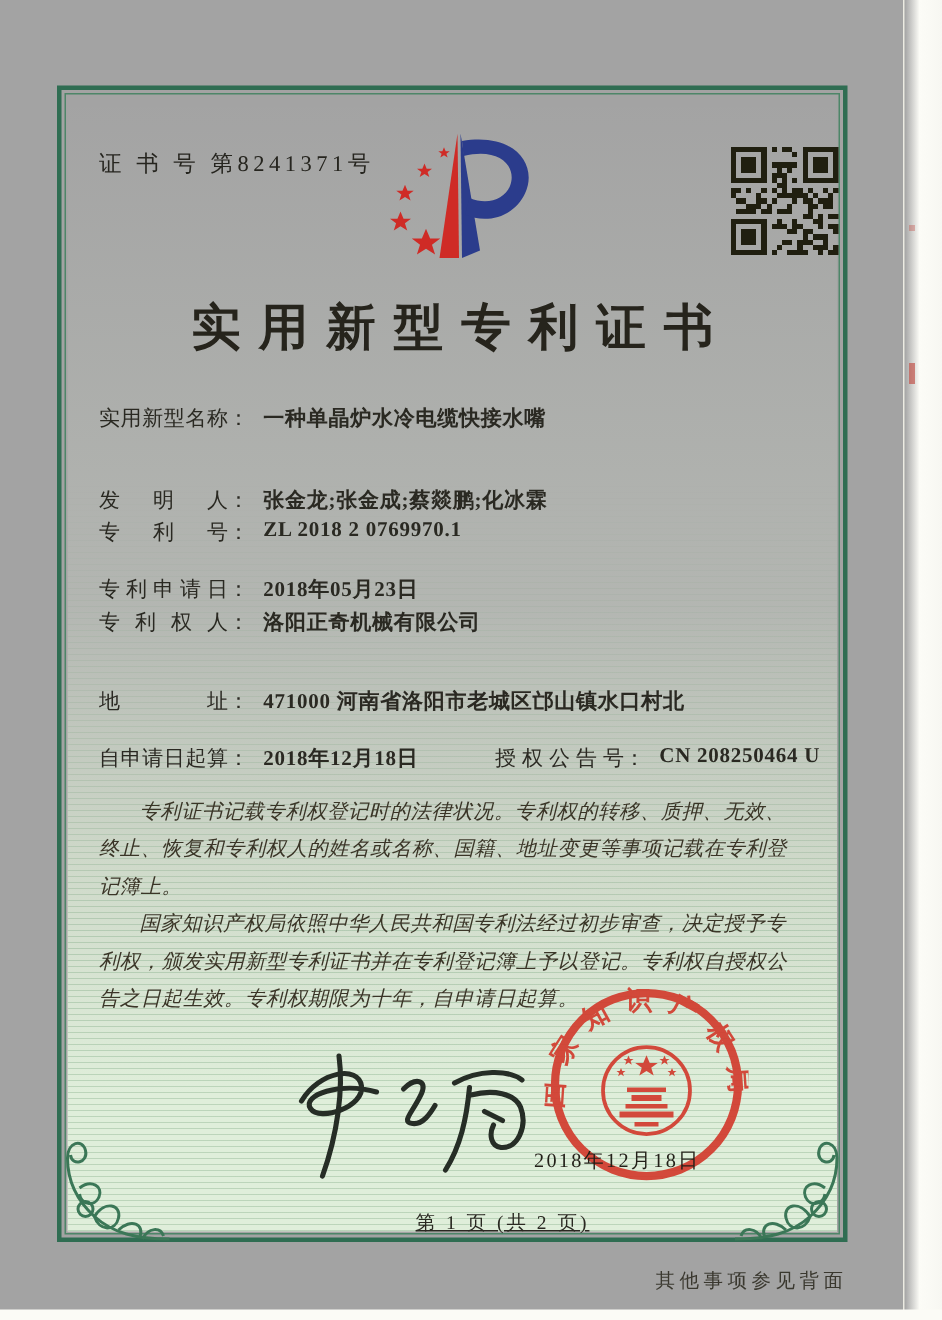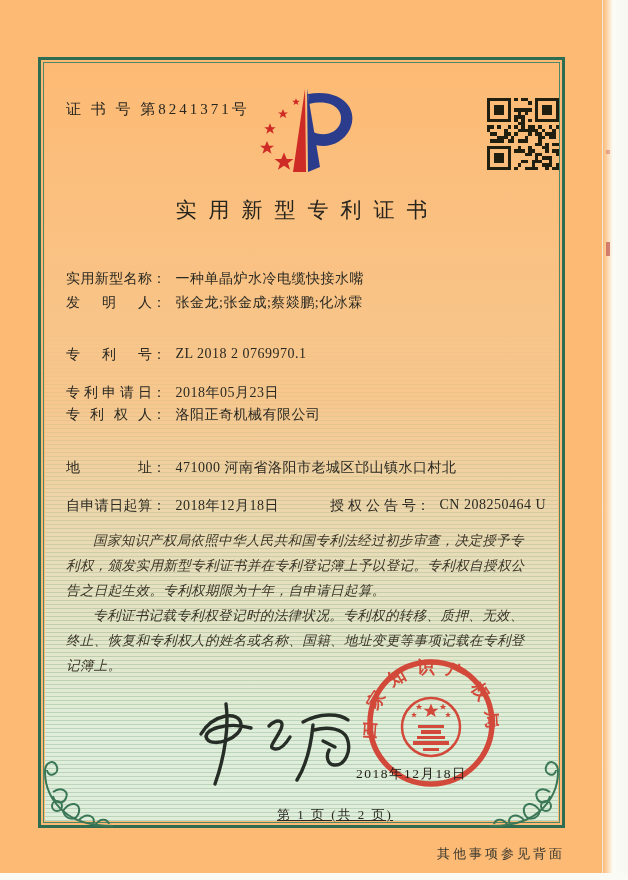--- a/index.html
+++ b/index.html
@@ -1,21 +1,21 @@
 <!DOCTYPE html>
 <html><head>
 <meta charset="utf-8">
 <style>
   * { margin:0; padding:0; box-sizing:border-box; }
   html,body { background:#ffffff; }
   body { font-family:"Liberation Serif","DejaVu Serif",serif; }
 
   .page {
     position:relative; width:628px; height:880px;
-    background:#fdba74; overflow:hidden; margin:0 auto;
+    background:#a3a3a3; overflow:hidden; margin:0 auto;
   }
   
   .edge-right { position:absolute; right:0; top:0; width:26px; height:100%;
     background:linear-gradient(90deg, rgba(255,255,255,0) 0, #fcfcf7 40%, #f7f7f2 100%);
     border-left:1px solid #ecebe2; }
   .edge-bottom { position:absolute; left:0; bottom:0; width:100%; height:7px; background:#fbfbf6; }
   .scan-mark { position:absolute; right:18px; width:4px; background:#c2554d; opacity:.7; }
 
   
   .frame {
@@ -35,27 +35,27 @@
     -webkit-mask-image:linear-gradient(180deg, transparent 0 34%, rgba(0,0,0,.5) 55%, #000 75%);
             mask-image:linear-gradient(180deg, transparent 0 34%, rgba(0,0,0,.5) 55%, #000 75%);
   }
 
   .cert-no { position:absolute; left:66px; top:100px; font-size:15px; color:#26251f; letter-spacing:3px; }
 
   .logo { position:absolute; left:247px; top:84px; width:122px; height:92px; }
   .qr { position:absolute; left:487px; top:98px; width:72px; height:72px; }
 
   .title { position:absolute; left:38px; top:196px; width:527px; text-align:center;
-    font-size:21px; font-weight:normal; color:#26241c; letter-spacing:12px; text-indent:12px; }
+    font-size:33px; font-weight:bold; color:#26241c; letter-spacing:12px; text-indent:12px; }
 
   .fields { position:absolute; left:66px; top:270px; width:478px; font-size:14px; color:#2a2922; }
   .frow { position:absolute; left:0; white-space:nowrap; }
   .flabel { display:inline-block; width:86px; text-align:justify; text-align-last:justify; vertical-align:top;font-family:Liberation Mono, monospace; }
   .fcolon { display:inline-block; vertical-align:top; }
-  .fvalue { display:inline-block; margin-left:6px; vertical-align:top; letter-spacing:.5px; }
+  .fvalue { display:inline-block; margin-left:6px; vertical-align:top; letter-spacing:.5px;font-weight:bold; }
   .grant-right { position:absolute; left:264px; top:0; white-space:nowrap; }
 
   .paras { position:absolute; left:66px; top:529px; width:470px;
     font-size:13.5px; line-height:1.85; color:#3a3527; font-style:italic; letter-spacing:.4px; }
   .paras p { text-indent:2em; }
 
   .signer { position:absolute; left:70px; top:724px; font-size:15px; color:#24231d;
     font-family:"Liberation Sans","DejaVu Sans",sans-serif; line-height:30px; }
   .signature { position:absolute; left:185px; top:698px; width:170px; height:92px; }
 
@@ -317,21 +317,21 @@
         <rect x="20" y="20" width="1" height="1"></rect>
       </svg></div>
 
   <div class="title">实用新型专利证书</div>
 
   <div class="fields">
     <div class="frow" style="top:0">
       <span class="flabel">实用新型名称</span><span class="fcolon">：</span>
       <span class="fvalue">一种单晶炉水冷电缆快接水嘴</span>
     </div>
-    <div class="frow" style="top:24px">
+    <div class="frow" style="top:55px">
       <span class="flabel">发明人</span><span class="fcolon">：</span>
       <span class="fvalue">张金龙;张金成;蔡燚鹏;化冰霖</span>
     </div>
     <div class="frow" style="top:76px">
       <span class="flabel">专利号</span><span class="fcolon">：</span>
       <span class="fvalue">ZL 2018 2 0769970.1</span>
     </div>
     <div class="frow" style="top:114px">
       <span class="flabel">专利申请日</span><span class="fcolon">：</span>
       <span class="fvalue">2018年05月23日</span>
@@ -348,22 +348,22 @@
       <span class="flabel">自申请日起算</span><span class="fcolon">：</span>
       <span class="fvalue">2018年12月18日</span>
       <span class="grant-right">
         <span class="flabel">授权公告号</span><span class="fcolon">：</span>
         <span class="fvalue">CN 208250464 U</span>
       </span>
     </div>
   </div>
 
   <div class="paras">
+    <p>专利证书记载专利权登记时的法律状况。专利权的转移、质押、无效、终止、恢复和专利权人的姓名或名称、国籍、地址变更等事项记载在专利登记簿上。</p>
     <p>国家知识产权局依照中华人民共和国专利法经过初步审查，决定授予专利权，颁发实用新型专利证书并在专利登记簿上予以登记。专利权自授权公告之日起生效。专利权期限为十年，自申请日起算。</p>
-    <p>专利证书记载专利权登记时的法律状况。专利权的转移、质押、无效、终止、恢复和专利权人的姓名或名称、国籍、地址变更等事项记载在专利登记簿上。</p>
   </div>
 
 
   <svg class="signature" viewBox="0 0 170 92" aria-hidden="true">
     <g fill="none" stroke="#262d26" stroke-width="3.4" stroke-linecap="round" stroke-linejoin="round">
       <path d="M16,36 C28,16 54,12 56,26 C58,40 28,50 22,41 C16,32 42,23 66,30"></path>
       <path d="M41,6 C44,28 40,58 30,86"></path>
       <path d="M84,28 C92,20 100,22 96,31 C90,44 82,50 90,51 C97,52 102,44 105,39"></path>
       <path d="M118,24 C134,15 154,15 163,22"></path>
       <path d="M128,27 C126,48 122,66 112,82"></path>

